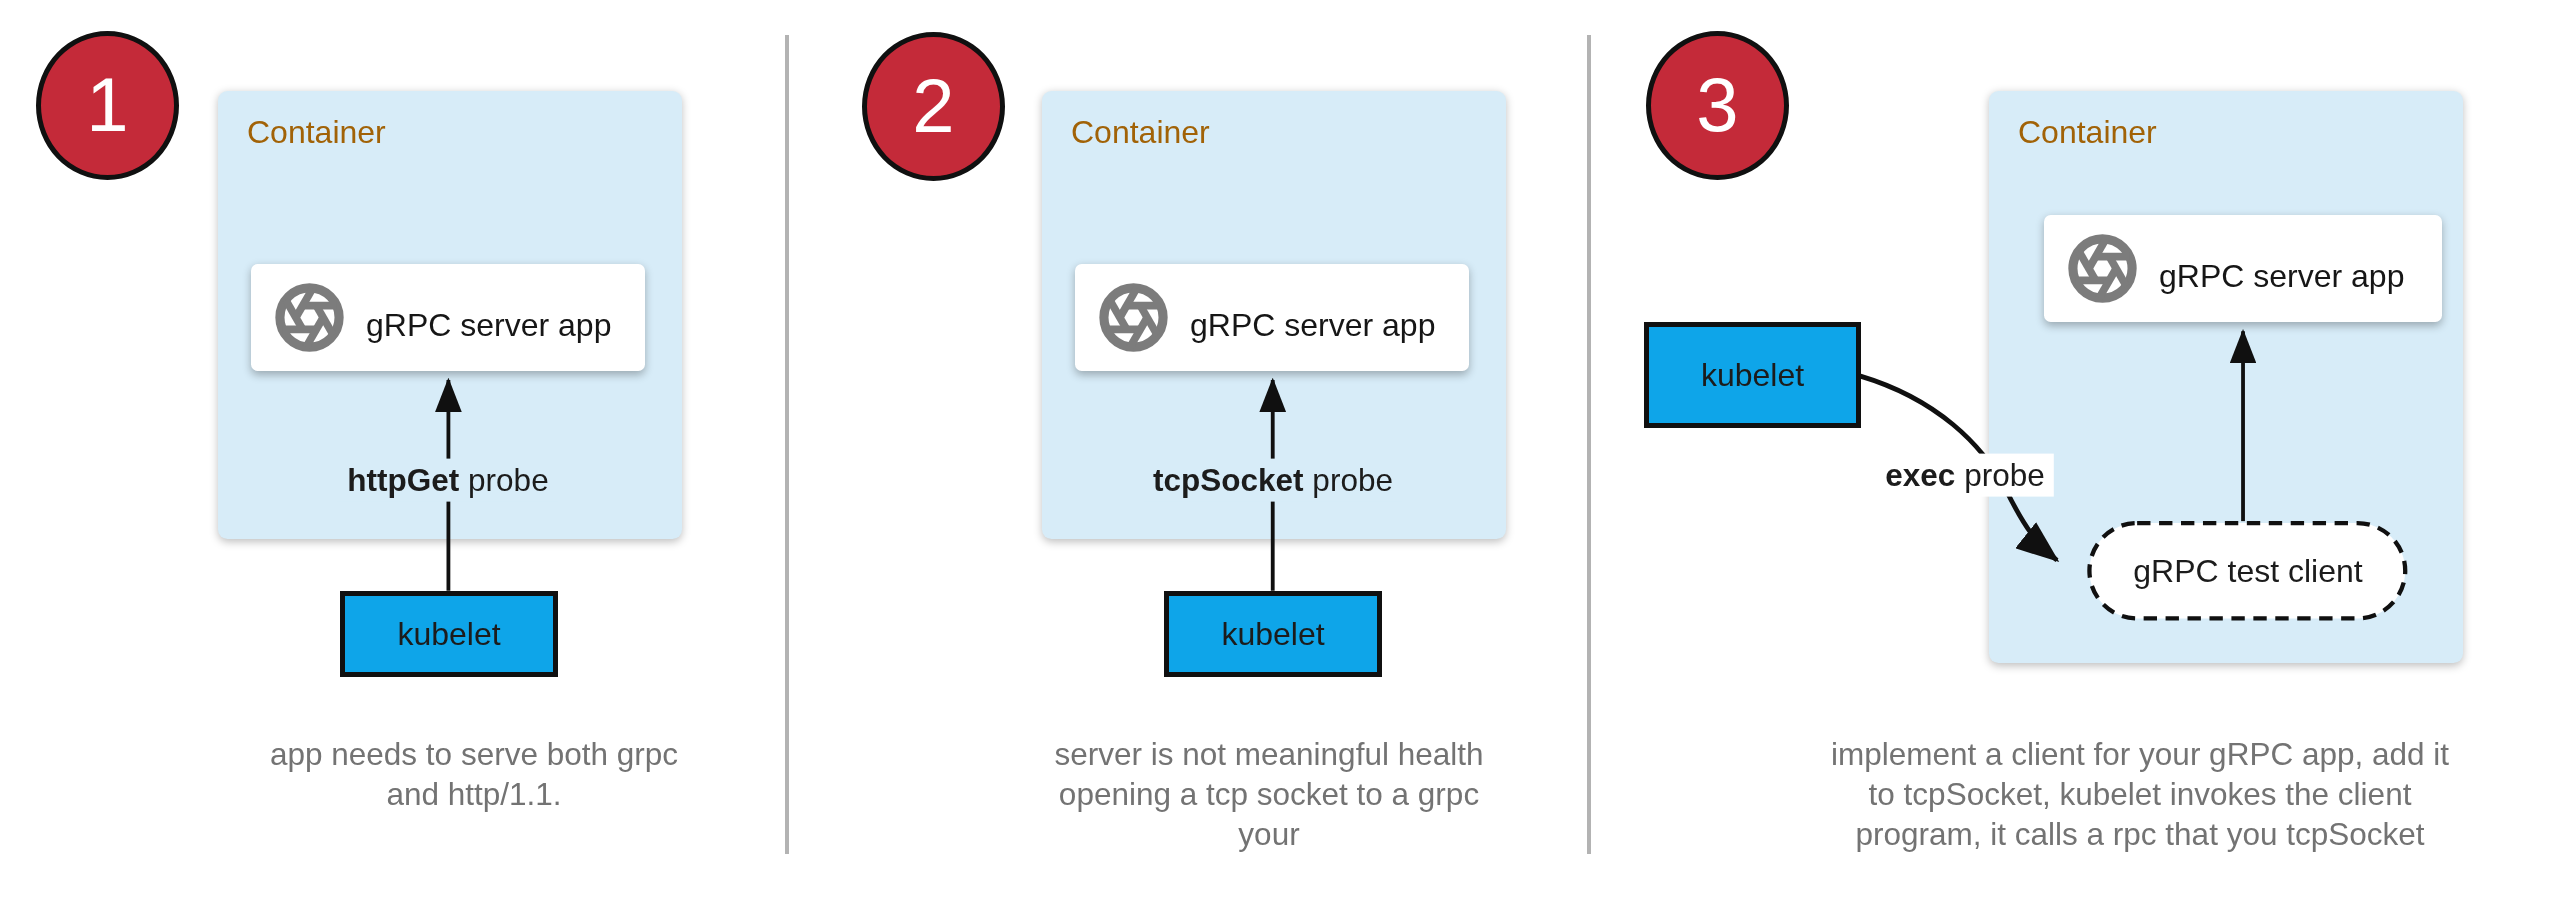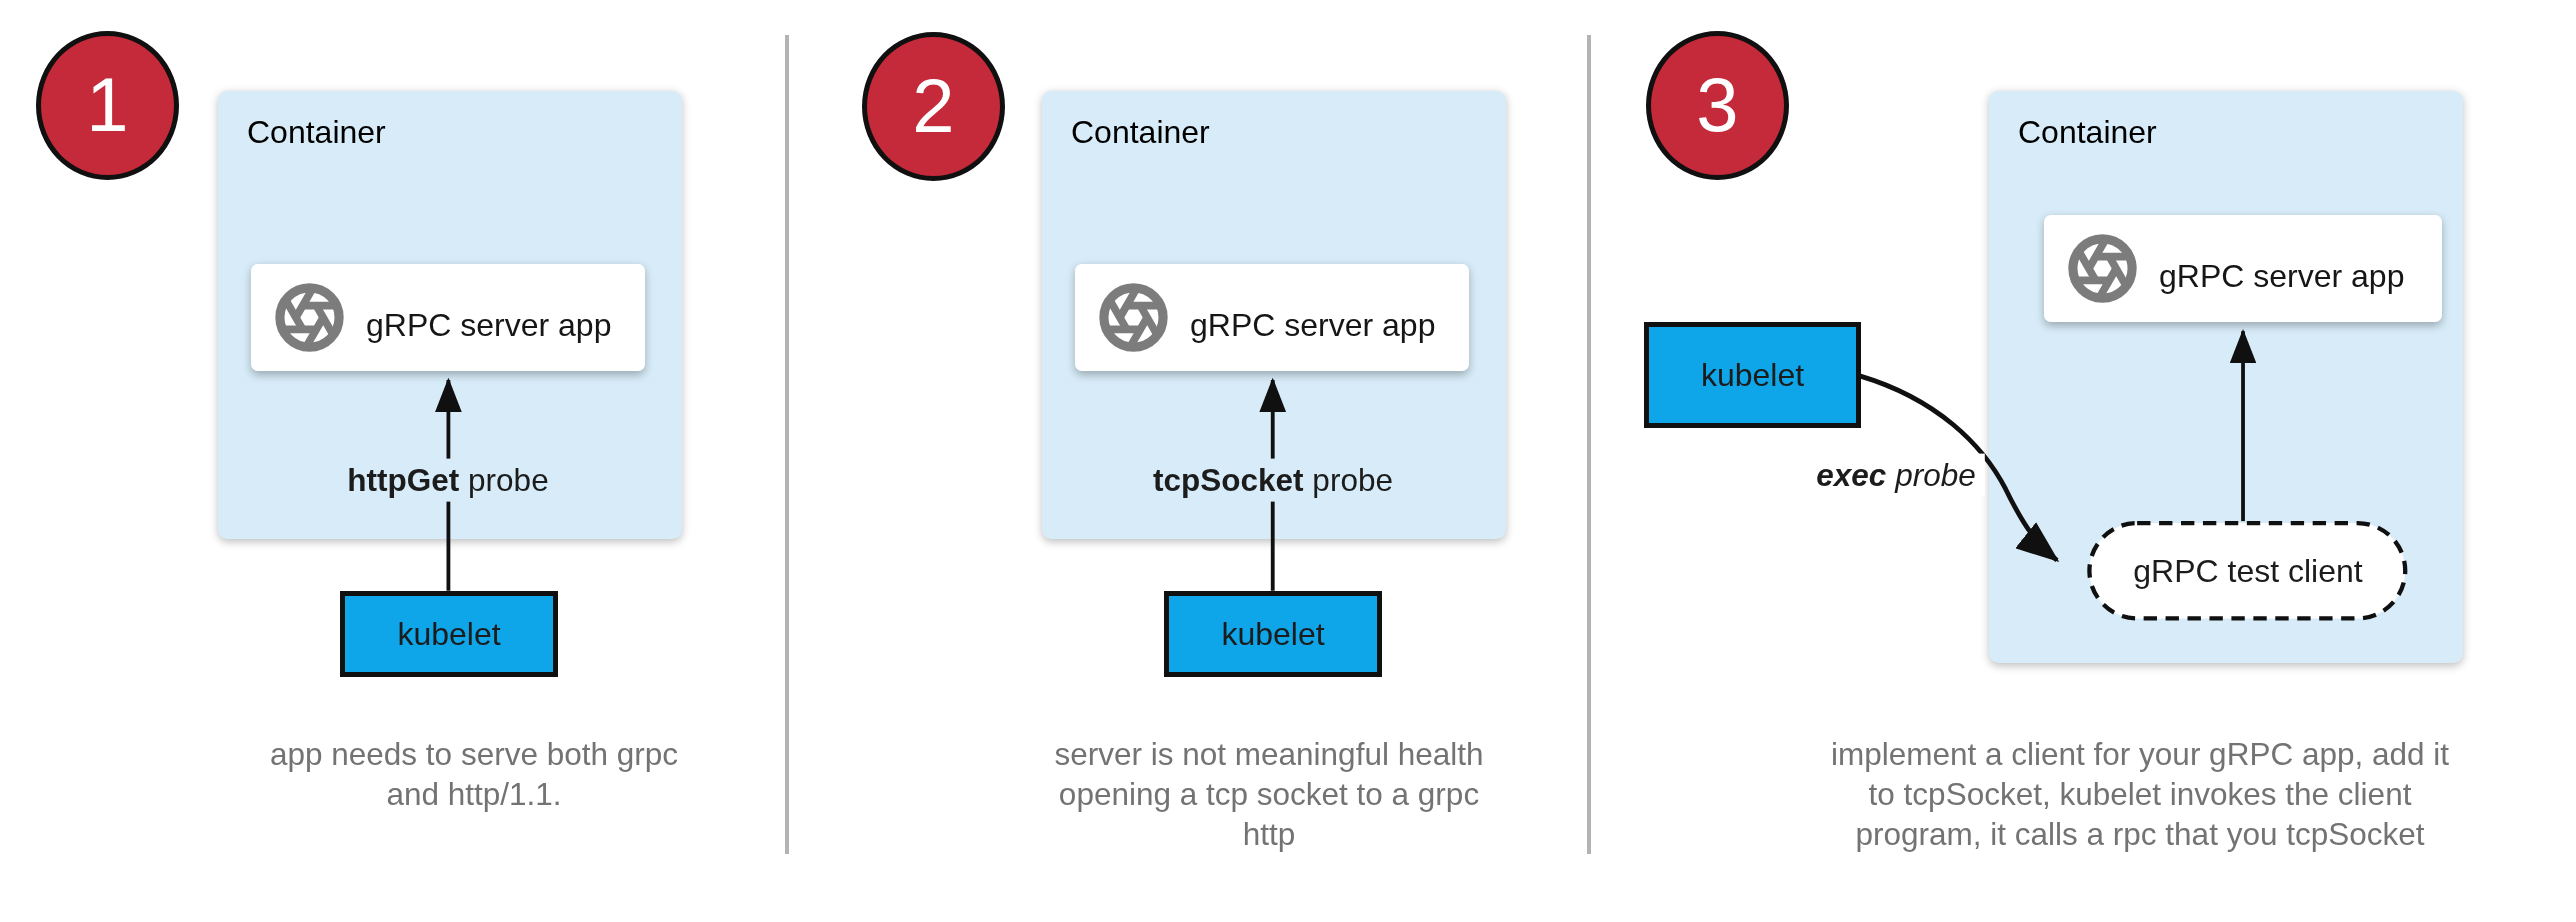--- a/index.html
+++ b/index.html
@@ -12,21 +12,21 @@
     background:var(--circle-fill,#C42A39); border:5.7px solid #101010;
     display:flex; align-items:center; justify-content:center;
     color:#fff; font-size:76px; line-height:1; z-index:4;
   }
 
   .container-box {
     position:absolute; background:var(--container-fill,#D7ECF8);
     border-radius:9.5px; box-shadow:0 2.9px 8.6px rgba(0,0,0,0.25); z-index:1;
   }
   .container-label {
-    position:absolute; left:29px; top:23px; font-size:32px; color:#000000;
+    position:absolute; left:29px; top:23px; font-size:32px; color:#a16207;
   }
 
   .app-box {
     position:absolute; background:#fff; border-radius:6.7px;
     box-shadow:0 3.8px 8.6px rgba(0,0,0,0.28); z-index:3;
     display:flex; align-items:center; padding-left:23px; gap:21px;
   }
   .app-box .label { font-size:32px; color:#161616;margin-top:16px; }
   .aperture { width:71px; height:71px; flex:0 0 auto; }
 
@@ -144,21 +144,21 @@
     <b>tcpSocket</b><span> probe</span>
   </div>
 
   <div class="kubelet-box" style="left:1164px; top:591px; width:218px; height:86px;">
     <span>kubelet</span>
   </div>
 
   <div class="caption" style="left:983px; top:734px; width:572px;">
     <div>server is not meaningful health</div>
     <div>opening a tcp socket to a grpc</div>
-    <div>http</div>
+    <div>your</div>
   </div>
 
   <div class="step-circle" style="left:1646px; top:30.5px;">
     <span>3</span>
   </div>
 
   <div class="container-box" style="left:1989px; top:91px; width:474px; height:572px;">
     <div class="container-label">Container</div>
   </div>
 
@@ -174,21 +174,21 @@
         <line x1="16.62" y1="12" x2="10.88" y2="21.94"></line>
       </g>
     </svg>
     <span class="label">gRPC server app</span>
   </div>
 
   <div class="kubelet-box" style="left:1644px; top:322px; width:217px; height:106px;">
     <span>kubelet</span>
   </div>
 
-  <div class="probe-label on-white" style="left:1896px; top:475px;font-style:italic;">
+  <div class="probe-label on-white" style="left:1965px; top:475px;">
     <b>exec</b><span> probe</span>
   </div>
 
 
   <svg class="oval-layer" width="2576" height="923" viewBox="0 0 2700 967">
     <rect x="2190" y="548" width="331" height="100" rx="50" ry="50" fill="#ffffff" stroke="#101010" stroke-width="4.5" stroke-dasharray="14 9"></rect>
   </svg>
   <div class="test-client-label" style="left:2248px; top:571px;">
     <span>gRPC test client</span>
   </div>

